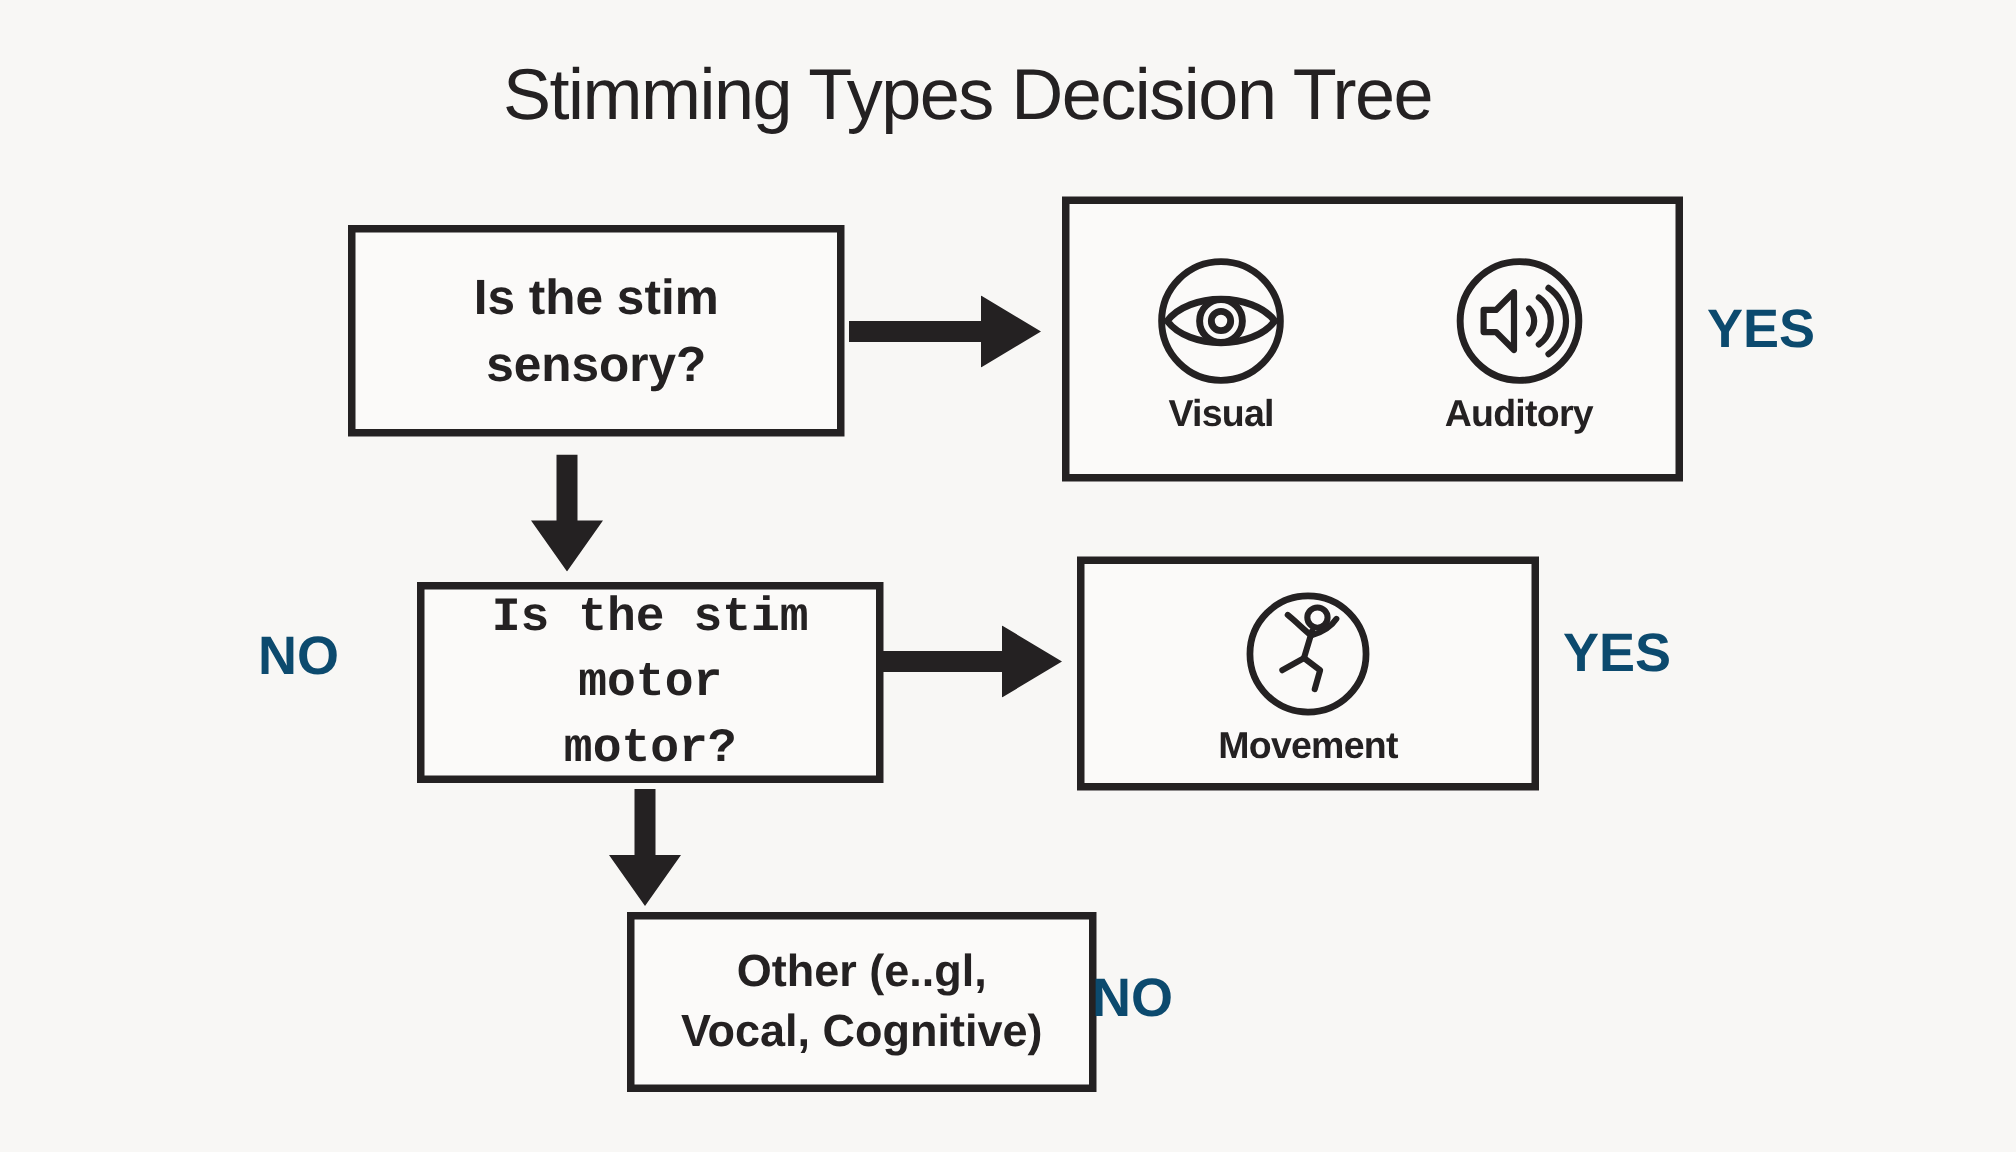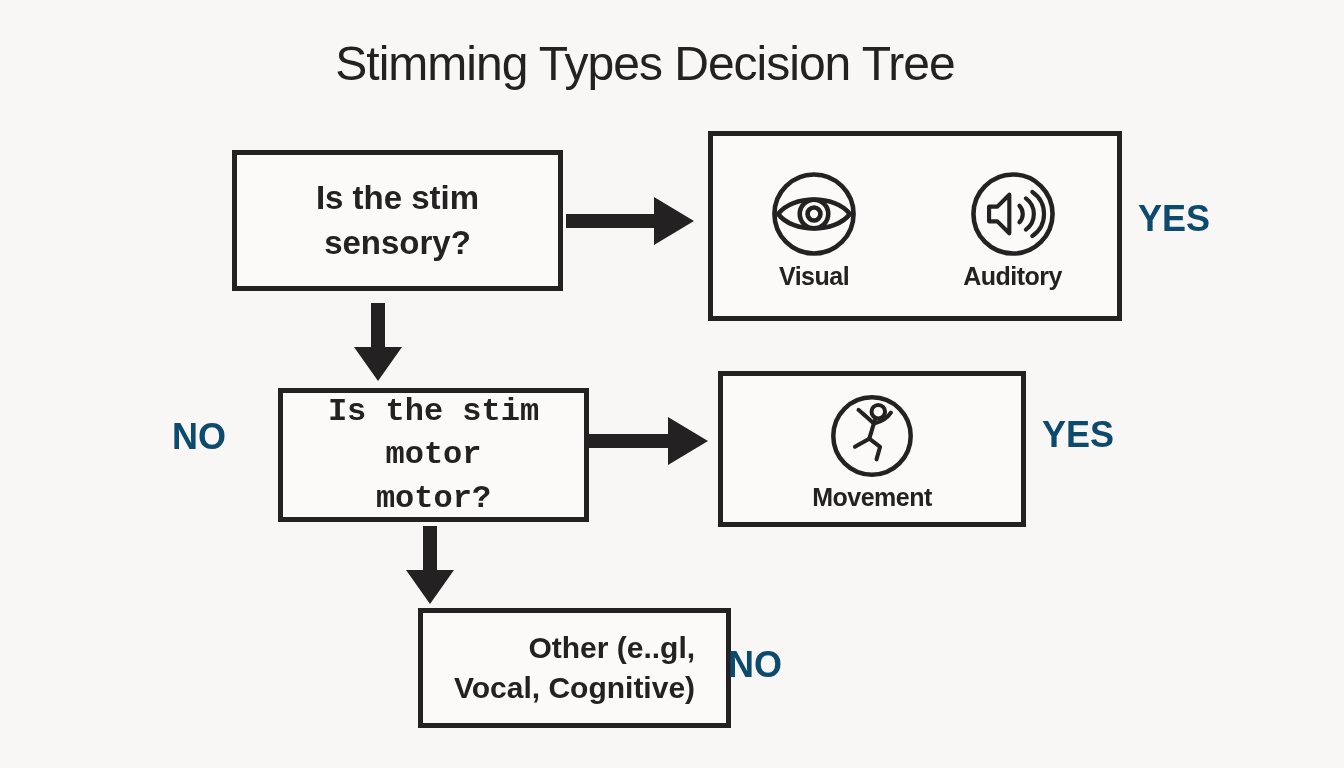--- a/index.html
+++ b/index.html
@@ -16,21 +16,21 @@
     letter-spacing:-1px;margin:0;color:#242122;
   }
   .qbox{
     position:absolute;border:5px solid #242122;background:#fbfaf9;
     display:flex;align-items:center;justify-content:center;
     text-align:center;font-weight:bold;color:#242122;margin-left:16px;
   }
   .qtext{white-space:pre-line;line-height:1.35;}
   #q1{left:216px;top:150px;width:321px;height:131px;font-size:33px;}
   #q2{left:262px;top:388px;width:301px;height:124px;font-size:32px;font-family:Liberation Mono, monospace;}
-  #q3{left:402px;top:608px;width:303px;height:110px;font-size:30px;text-align:right;}
+  #q3{left:402px;top:608px;width:303px;height:110px;font-size:30px;}
   .panel{
     position:absolute;border:5px solid #242122;background:#fbfaf9;
     display:flex;align-items:center;justify-content:space-evenly;gap:48px;
   }
   #panel-sensory{left:708px;top:131px;width:404px;height:174px;padding-top:6px;}
   #panel-motor{left:718px;top:371px;width:298px;height:142px;padding-top:4px;}
   .icon-item{display:flex;flex-direction:column;align-items:center;}
   .icon-item svg{display:block;}
   .icon-label{font-weight:bold;font-size:25px;margin-top:2px;color:#242122;letter-spacing:-0.5px;}
   .branch{

